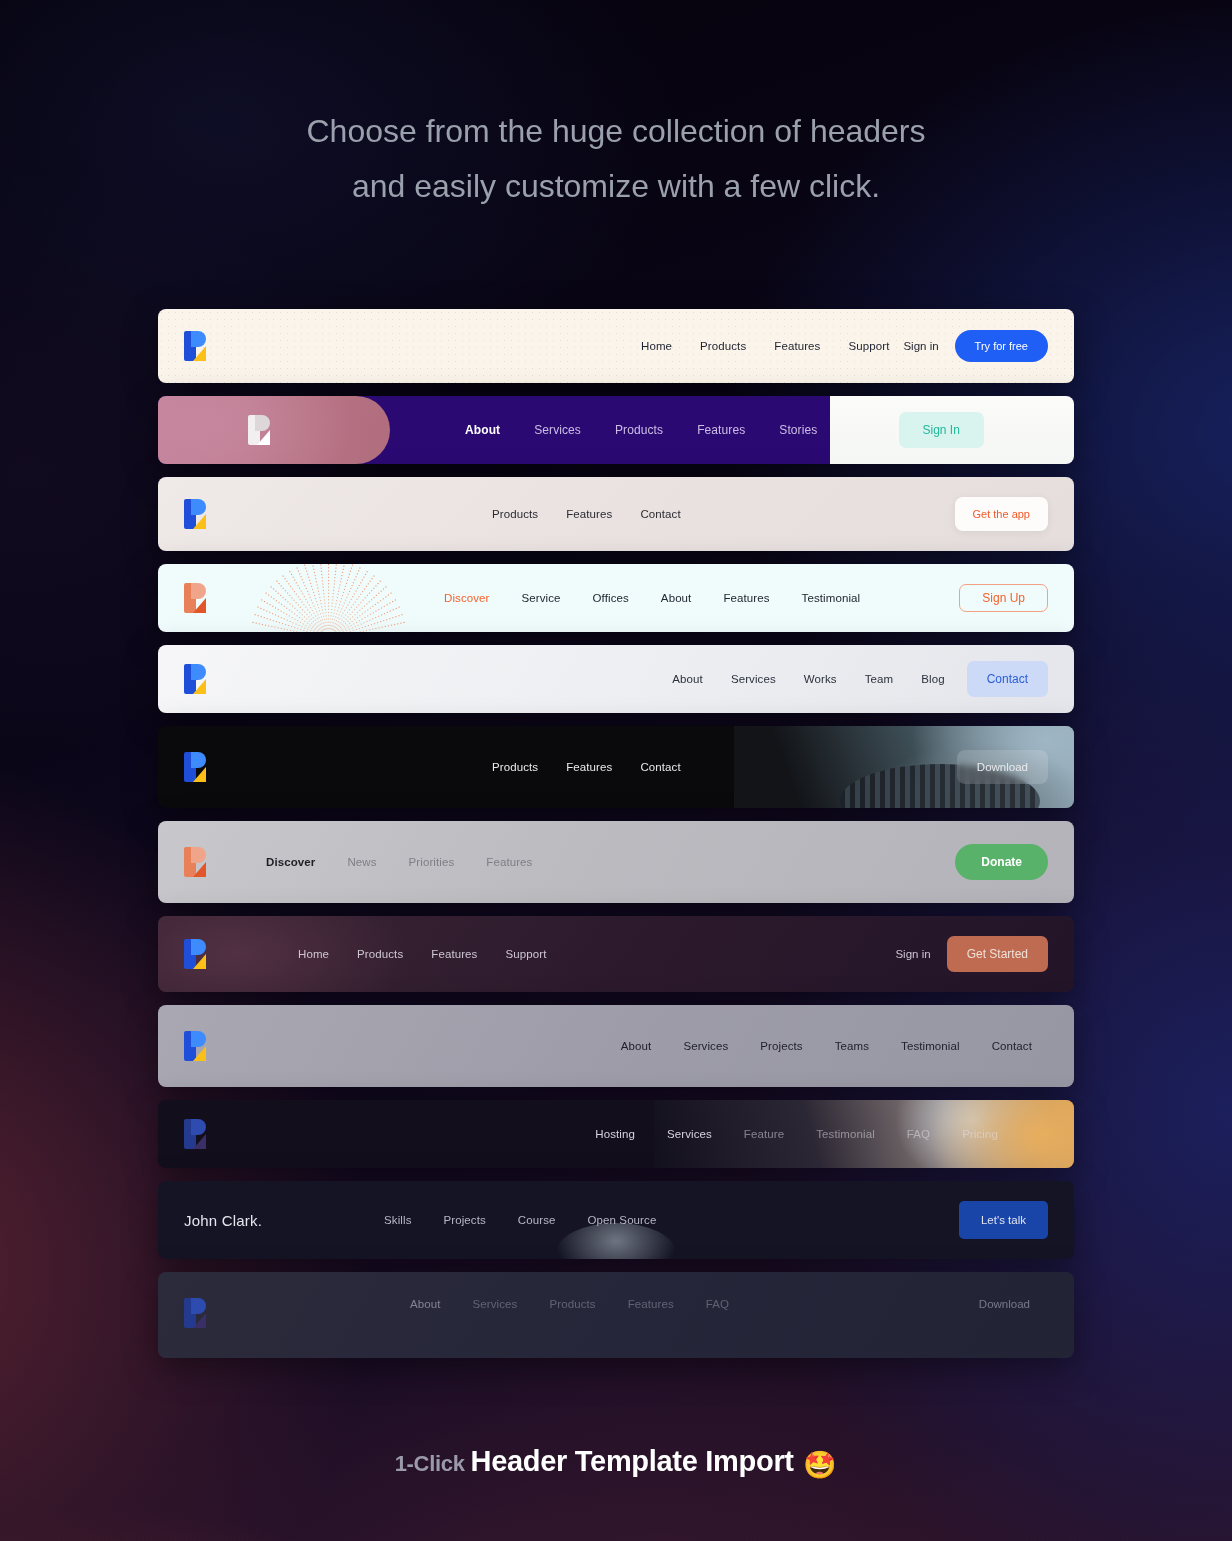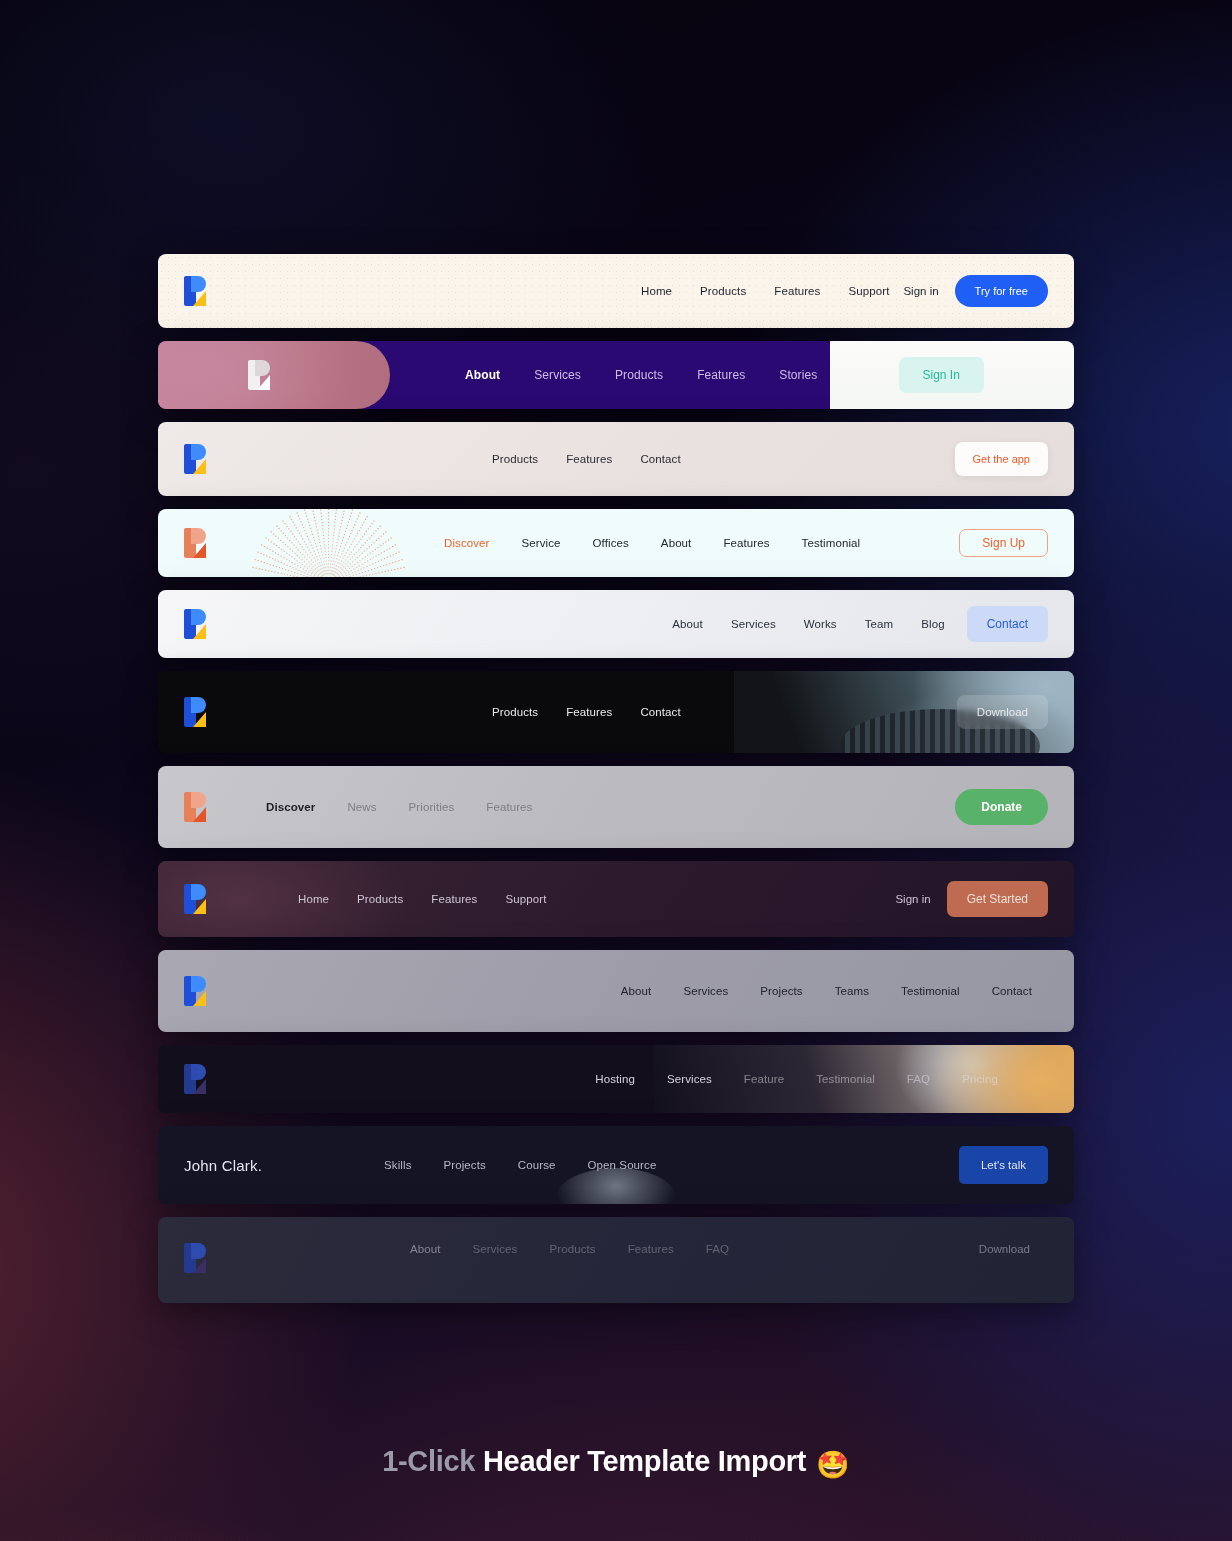--- a/index.html
+++ b/index.html
@@ -299,34 +299,35 @@
 
   
   .banner {
     position: absolute;
     left: 0; right: 0;
     top: 1445px;
     text-align: center;
     z-index: 40;
     pointer-events: none;
   }
-  .banner .t1 { color: #9a9aa8; font-size: 29px; font-weight: 700; letter-spacing: -0.3px; }
+  .banner .t1 { color: #9a9aa8; font-size: 22px; font-weight: 700; letter-spacing: -0.3px; }
   .banner .t2 { color: #ffffff; font-size: 29px; font-weight: 700; letter-spacing: -0.3px; }
   .banner .emo { font-size: 27px; vertical-align: -3px; margin-left: 10px; }
 </style>
 </head>
 <body>
 
 <div class="bg-base"></div>
 <div class="bg-sheen"></div>
 <div class="bg-grain"></div>
 
 <div class="hero">
   <p>
-    <br>
+    <span>Choose from the huge collection of headers</span><br>
+    <span>and easily customize with a few click.</span>
   </p>
 </div>
 
 <div class="stack">
 
   <div class="hcard" id="row1">
     <div class="dots"></div>
     <div class="inner">
       <span class="logo">
           <i class="s1"></i>

